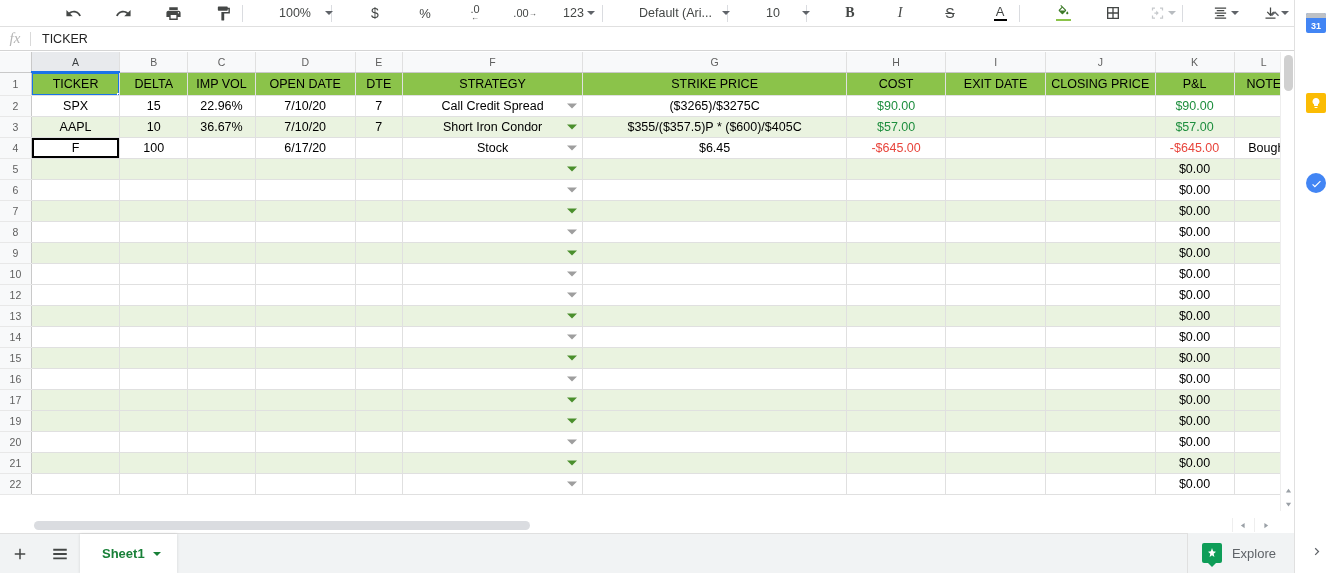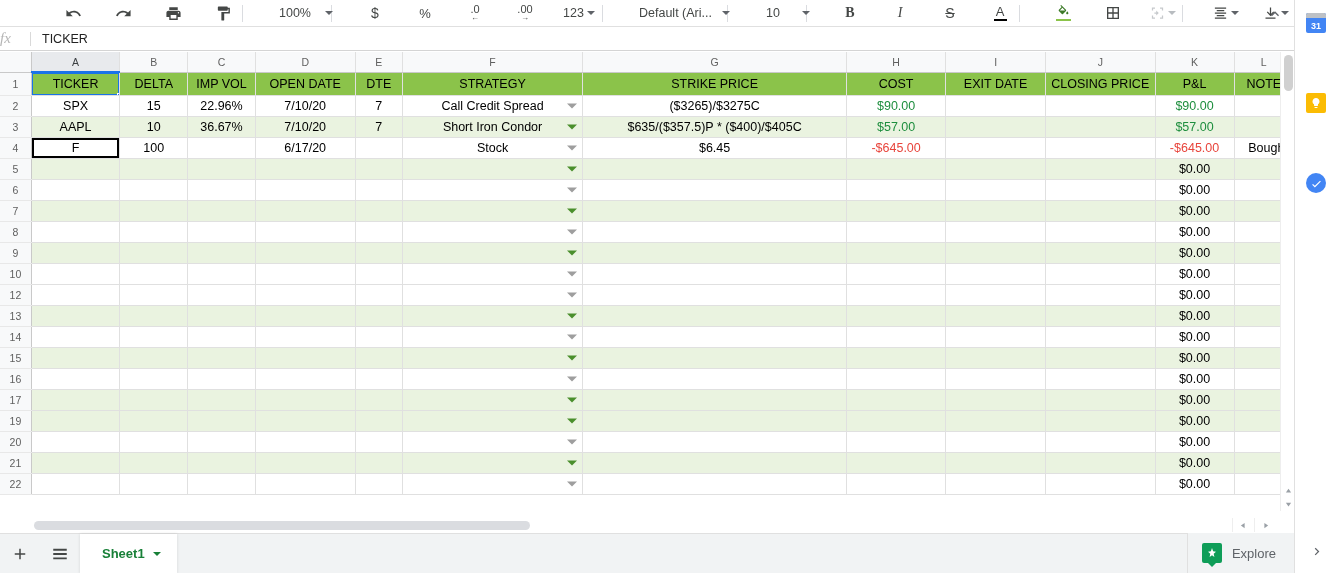--- a/index.html
+++ b/index.html
@@ -42,21 +42,21 @@
   .collapse-btn { position:absolute; right:8px; top:3px; width:22px;height:22px;display:flex;align-items:center;justify-content:center;}
 
   
   .formula-bar {
     height: 24px; width:1294px;
     display:flex; align-items:center;
     background:#fff;
     border-bottom: 1px solid #d4d4d4;
   }
   .fx-label {
-    width: 30px; 
+    width: 30px; text-align:center;
     font-family:"Liberation Serif", serif; font-style:italic;
     font-size:15px; color:#b5b5b5;
   }
   .fx-div { width:1px; height:14px; background:#d9d9d9; }
   .fx-input {
     flex:1; height:22px; line-height:22px;
     font-size:12.5px; color:#222; padding-left:11px;
     font-family:"Liberation Sans",sans-serif;
   }
 
@@ -213,21 +213,21 @@
       <div class="tb-item">
         <span class="tb-text" style="font-size:14px">$</span>
       </div>
       <div class="tb-item">
         <span class="tb-text" style="font-size:13px">%</span>
       </div>
       <div class="tb-item" style="flex-direction:column">
         <span class="tb-text" style="font-size:11px;line-height:9px">.0</span>
         <span style="font-size:8px;line-height:7px;color:#444746">←</span>
       </div>
-      <div class="tb-item" style="flex-direction:column">
+      <div class="tb-item" style="flex-direction:row">
         <span class="tb-text" style="font-size:11px;line-height:9px">.00</span>
         <span style="font-size:8px;line-height:7px;color:#444746">→</span>
       </div>
       <div class="tb-item" style="min-width:34px">
         <span class="tb-text">123</span>
         <span class="tb-caret"></span>
       </div>
 
       <div class="tb-sep"></div>
 
@@ -417,21 +417,21 @@
               <td class="cell" style="text-align: left; padding-left: 5px;"></td>
             </tr>
             <tr class="band">
               <td class="rowhead">3</td>
               <td class="cell">AAPL</td>
               <td class="cell">10</td>
               <td class="cell">36.67%</td>
               <td class="cell">7/10/20</td>
               <td class="cell">7</td>
               <td class="cell relcell"><span>Short Iron Condor</span><span class="ddarrow g"></span></td>
-              <td class="cell">$635/($357.5)P * ($400)/$405C</td>
+              <td class="cell">$355/($357.5)P * ($600)/$405C</td>
               <td class="cell green">$57.00</td>
               <td class="cell"></td>
               <td class="cell"></td>
               <td class="cell green">$57.00</td>
               <td class="cell" style="text-align: left; padding-left: 5px;"></td>
             </tr>
             <tr>
               <td class="rowhead">4</td>
               <td class="cell blackbox relcell"><span>F</span><span class="blackborder"></span></td>
               <td class="cell">100</td>

